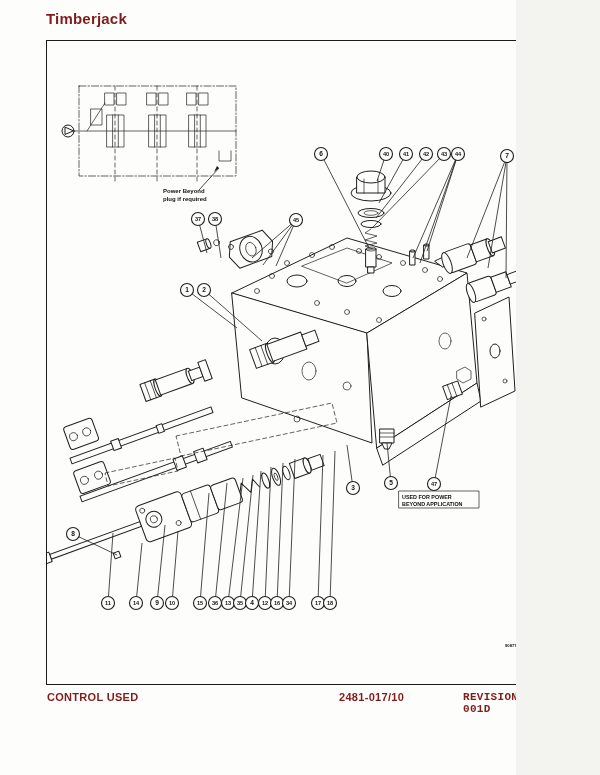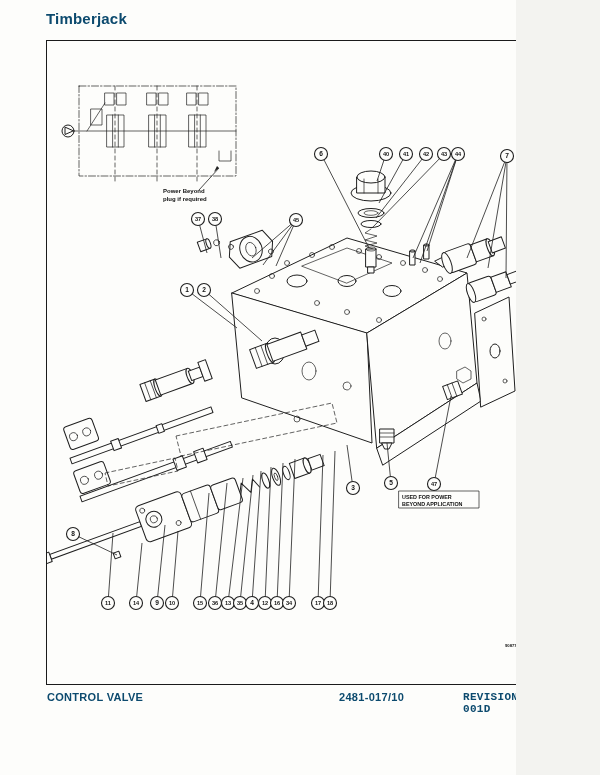--- a/index.html
+++ b/index.html
@@ -1,16 +1,16 @@
 <!DOCTYPE html>
 <html><head>
 <meta charset="utf-8">
 <style>
   html,body{margin:0;padding:0;background:#f3f3f0;}
-  .page{position:relative;width:516px;height:775px;background:#fdfdfb;font-family:"Liberation Sans",sans-serif;color:#0c4a6e;overflow:hidden;}
+  .page{position:relative;width:516px;height:775px;background:#fdfdfb;font-family:"Liberation Sans",sans-serif;color:#7f1d1d;overflow:hidden;}
   .brand{position:absolute;left:46px;top:10px;font-size:15px;font-weight:bold;letter-spacing:.2px;}
   .figure-box{position:absolute;left:46px;top:40px;width:505px;height:643px;border:1.6px solid #1b1b1b;background:#fdfdfb;}
   .figure-box svg{position:absolute;left:0;top:0;width:100%;height:100%;}
   .ln{stroke:#1f1f1f;fill:none;stroke-width:1;stroke-linejoin:round;stroke-linecap:round;}
   .lnw{stroke:#1f1f1f;fill:#fdfdfb;stroke-width:1;stroke-linejoin:round;stroke-linecap:round;}
   .thin{stroke-width:.7;}
   .dash{stroke-dasharray:4 3;}
   .dashdot{stroke-dasharray:7 2 1.5 2;}
   .leader{stroke:#1f1f1f;stroke-width:.8;fill:none;}
   .callout-circle{fill:#fdfdfb;stroke:#1f1f1f;stroke-width:1.1;}
@@ -418,16 +418,16 @@
           </g>
           <line x1="283" y1="562" x2="288" y2="410" class="leader"></line>
           <g>
             <circle cx="283" cy="562" r="6.5" class="callout-circle"></circle>
             <text x="283" y="564.2" text-anchor="middle" font-size="5.6" class="callout-num">18</text>
           </g>
         </g>
     </svg>
   </div>
 
-  <div class="footer-item f-left">CONTROL VALVE</div>
+  <div class="footer-item f-left">CONTROL USED</div>
   <div class="footer-item f-center">2481-017/10</div>
   <div class="footer-item f-right">REVISION  001D</div>
 </div>
 
 </body></html>

